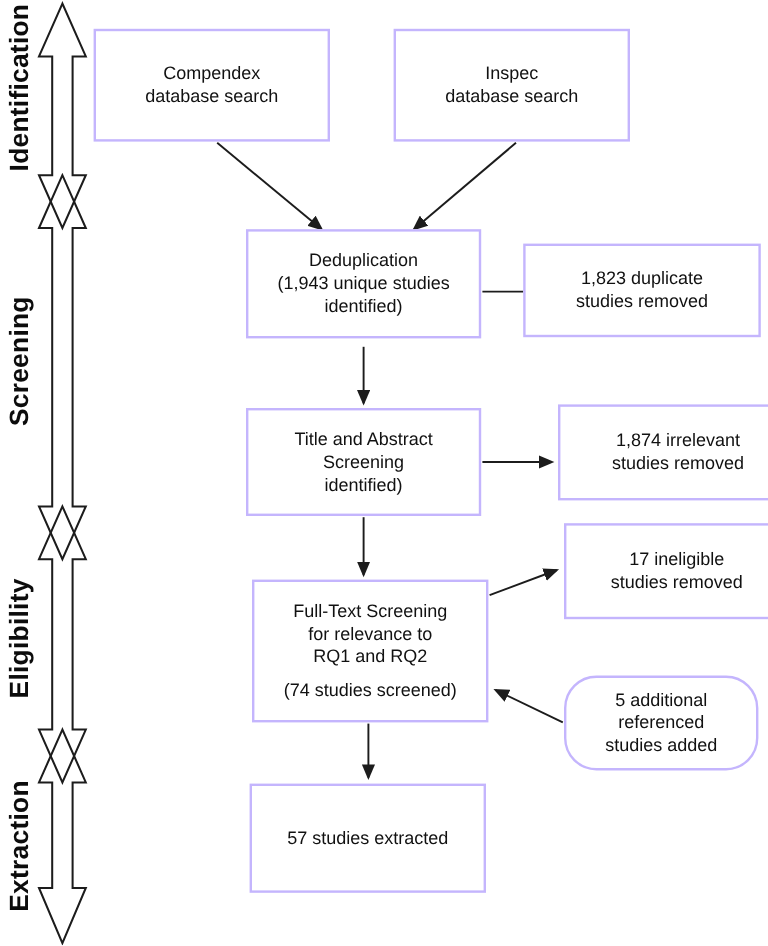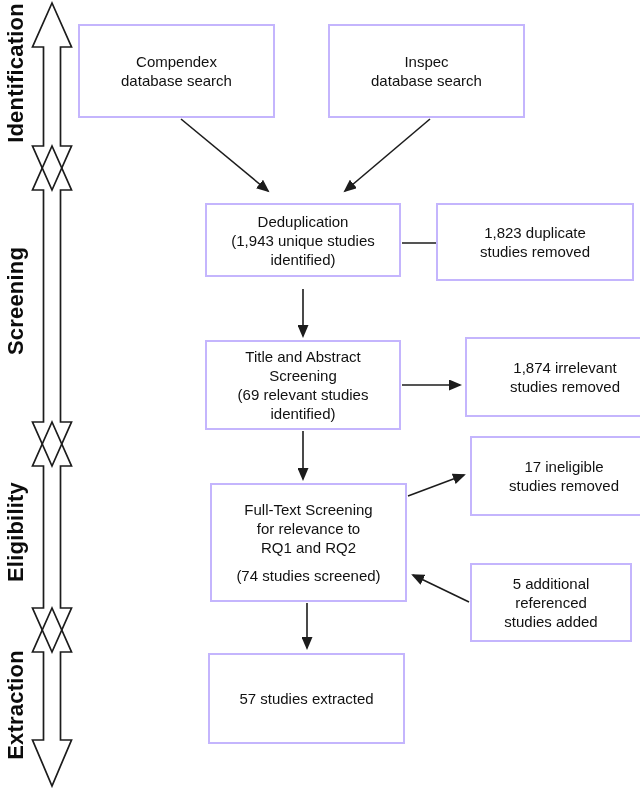--- a/index.html
+++ b/index.html
@@ -73,56 +73,55 @@
   <div class="box" style="left:78px;top:24px;width:197px;height:94px;">
     <div class="bline">Compendex</div>
     <div class="bline">database search</div>
   </div>
 
   <div class="box" style="left:328px;top:24px;width:197px;height:94px;">
     <div class="bline">Inspec</div>
     <div class="bline">database search</div>
   </div>
 
-  <div class="box" style="left:205px;top:203px;width:196px;height:74px;">
+  <div class="box" style="left:205px;top:191px;width:196px;height:91px;">
     <div class="bline">Deduplication</div>
     <div class="bline">(1,943 unique studies</div>
     <div class="bline">identified)</div>
   </div>
 
   <div class="box" style="left:436px;top:203px;width:198px;height:78px;">
     <div class="bline">1,823 duplicate</div>
     <div class="bline">studies removed</div>
   </div>
 
   <div class="box" style="left:205px;top:340px;width:196px;height:90px;">
     <div class="bline">Title and Abstract</div>
     <div class="bline">Screening</div>
-    <div class="bline">(69 relevant studies</div>
     <div class="bline">identified)</div>
   </div>
 
   <div class="box" style="left:465px;top:337px;width:200px;height:80px;">
     <div class="bline">1,874 irrelevant</div>
     <div class="bline">studies removed</div>
   </div>
 
   <div class="box" style="left:210px;top:483px;width:197px;height:119px;text-align:right;">
     <div class="bline">Full-Text Screening</div>
     <div class="bline">for relevance to</div>
     <div class="bline">RQ1 and RQ2</div>
     <div class="bline gap">(74 studies screened)</div>
   </div>
 
   <div class="box" style="left:470px;top:436px;width:188px;height:80px;">
     <div class="bline">17 ineligible</div>
     <div class="bline">studies removed</div>
   </div>
 
-  <div class="box" style="left:470px;top:563px;width:162px;height:79px;">
+  <div class="box" style="left:470px;top:563px;width:162px;height:79px;border-radius:27px;">
     <div class="bline">5 additional</div>
     <div class="bline">referenced</div>
     <div class="bline">studies added</div>
   </div>
 
   <div class="box" style="left:208px;top:653px;width:197px;height:91px;">
     <div class="bline">57 studies extracted</div>
   </div>
 
 </div>

